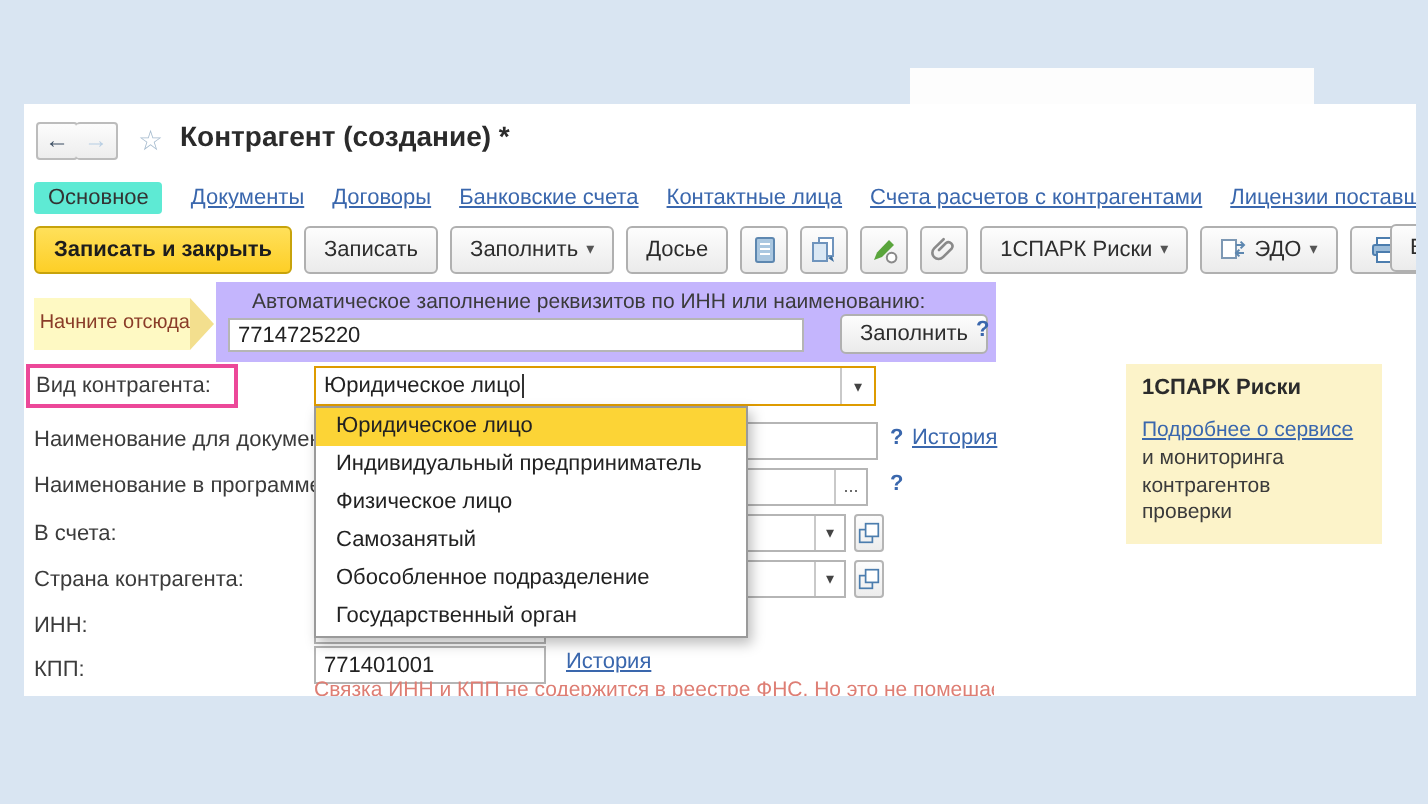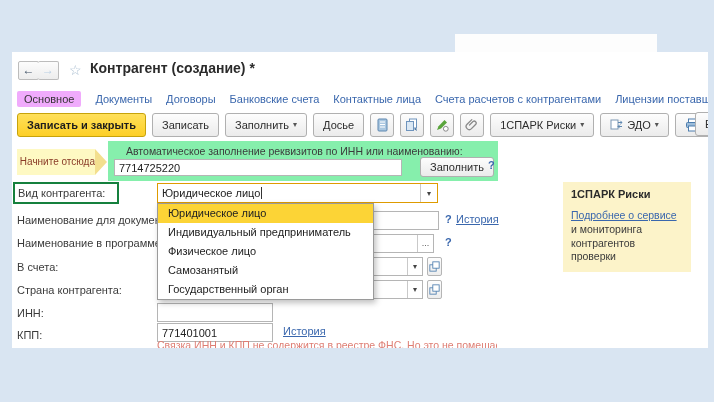--- a/index.html
+++ b/index.html
@@ -11,46 +11,46 @@
 
   
   .navbtn { position:absolute; top:9px; width:21px; height:19px; border:1px solid #bcbcbc; background:linear-gradient(#fcfcfc,#ededed); border-radius:2px; font-size:12px; text-align:center; line-height:17px; cursor:pointer; }
   .nav-back { left:6px; color:#3d4f63; }
   .nav-fwd { left:26px; color:#b9cfe3; border-left:none; }
   .star { position:absolute; left:57px; top:10px; font-size:14px; color:#a7bccf; }
   .title { position:absolute; left:78px; top:8px; font-size:14px; font-weight:bold; color:#2b2b2b; white-space:nowrap; }
 
   
   .tabs { position:absolute; left:5px; top:39px; display:flex; gap:14px; align-items:center; font-size:11px; white-space:nowrap; }
-  .tab-active { background:#f0abfc; color:#333; padding:2px 7px; border-radius:2px; cursor:pointer; }
-  .tab-link { color:#3a67ad; cursor:pointer; }
+  .tab-active { background:#5eead4; color:#333; padding:2px 7px; border-radius:2px; cursor:pointer; }
+  .tab-link { color:#3a67ad; text-decoration:underline; cursor:pointer; }
 
   
   .toolbar { position:absolute; left:5px; top:60px; display:flex; gap:6px; align-items:center; height:25px; }
   .btn { height:24px; border:1px solid #b0b0b0; border-radius:3px; background:linear-gradient(#fdfdfd,#ebebeb); font-size:11px; color:#2d2d2d; padding:0 9px; display:inline-flex; align-items:center; gap:4px; white-space:nowrap; cursor:pointer; }
   .btn-primary { background:linear-gradient(#ffe05a,#fdcf27); border-color:#c7a30b; font-weight:bold; color:#1d1d1d; }
   .btn-icon { width:24px; justify-content:center; padding:0; }
   .caret { font-size:8px; color:#555; }
   .btn-clipped { position:absolute; left:683px; top:60px; }
 
   
   .hint-arrow { position:absolute; left:5px; top:97px; width:78px; height:26px; background:#fef9c3; color:#8a3c28; font-size:10px; font-weight:normal; text-align:right; line-height:26px; }
   .hint-arrow:after { content:""; position:absolute; right:-12px; top:0; border-top:13px solid transparent; border-bottom:13px solid transparent; border-left:12px solid #f3df8e; }
 
   
-  .banner { position:absolute; left:96px; top:89px; width:390px; height:40px; background:#86efac; }
+  .banner { position:absolute; left:96px; top:89px; width:390px; height:40px; background:#c4b5fd; }
   .banner-label { position:absolute; left:18px; top:4px; font-size:10.5px; color:#3b3b3b; white-space:nowrap; }
   .banner-input { position:absolute; left:6px; top:18px; width:288px; height:17px; border:1px solid #b5b5b5; font-size:11px; padding:0 4px; font-family:"Liberation Sans",sans-serif; color:#222; background:#fff; }
   .banner-fill { position:absolute; left:312px; top:16px; height:20px; }
   .help-q { color:#3a67ad; font-weight:bold; font-size:11px; cursor:pointer; }
   .banner-q { position:absolute; left:380px; top:18px; }
 
   
   .flabel { position:absolute; left:5px; font-size:11px; color:#3b3b3b; white-space:nowrap; }
-  .red-box { position:absolute; left:1px; top:130px; width:106px; height:22px; border:2px solid #15803d; display:flex; align-items:center; padding-left:3px; }
+  .red-box { position:absolute; left:1px; top:130px; width:106px; height:22px; border:2px solid #ec4899; display:flex; align-items:center; padding-left:3px; }
   .red-box .flabel-in { font-size:11px; color:#3b3b3b; white-space:nowrap; }
 
   
   .tinput { position:absolute; height:19px; border:1px solid #b5b5b5; background:#fff; font-size:11px; color:#222; padding:0 4px; font-family:"Liberation Sans",sans-serif; }
   .combo { position:absolute; left:145px; top:131px; width:281px; height:20px; border:1px solid #de9b00; background:#fff; display:flex; align-items:center; }
   .combo-text { font-size:11px; color:#222; padding-left:4px; }
   .text-caret { display:inline-block; width:1px; height:12px; background:#333; margin-left:1px; }
   .combo-arrow { position:absolute; right:0; top:0; width:17px; height:100%; border-left:1px solid #c9c9c9; display:flex; align-items:center; justify-content:center; font-size:8px; color:#444; cursor:pointer; }
   .seg-ellipsis { position:absolute; right:0; top:0; width:16px; height:100%; border-left:1px solid #c9c9c9; text-align:center; font-size:9px; line-height:17px; color:#555; cursor:pointer; }
   .open-btn { position:absolute; width:15px; height:19px; border:1px solid #b5b5b5; border-radius:2px; background:linear-gradient(#fdfdfd,#ededed); display:flex; align-items:center; justify-content:center; cursor:pointer; }
@@ -225,20 +225,21 @@
     <input class="tinput" style="left: 145px; top: 251px; width: 116px;">
 
     <input class="tinput" style="left: 145px; top: 271px; width: 116px;" value="771401001">
     <span class="hist-link" style="left:271px; top:273px;">История</span>
 
     <div class="dropdown">
       <div class="dd-item dd-selected">Юридическое лицо</div>
       <div class="dd-item">Индивидуальный предприниматель</div>
       <div class="dd-item">Физическое лицо</div>
       <div class="dd-item">Самозанятый</div>
+      <div class="dd-item">Обособленное подразделение</div>
       <div class="dd-item">Государственный орган</div>
     </div>
 
     <div class="spark">
       <div class="spark-title">1СПАРК Риски</div>
       <div><span class="spark-link">Подробнее о сервисе</span></div>
       <div class="spark-line">и мониторинга контрагентов</div>
       <div class="spark-line">проверки</div>
     </div>
 

